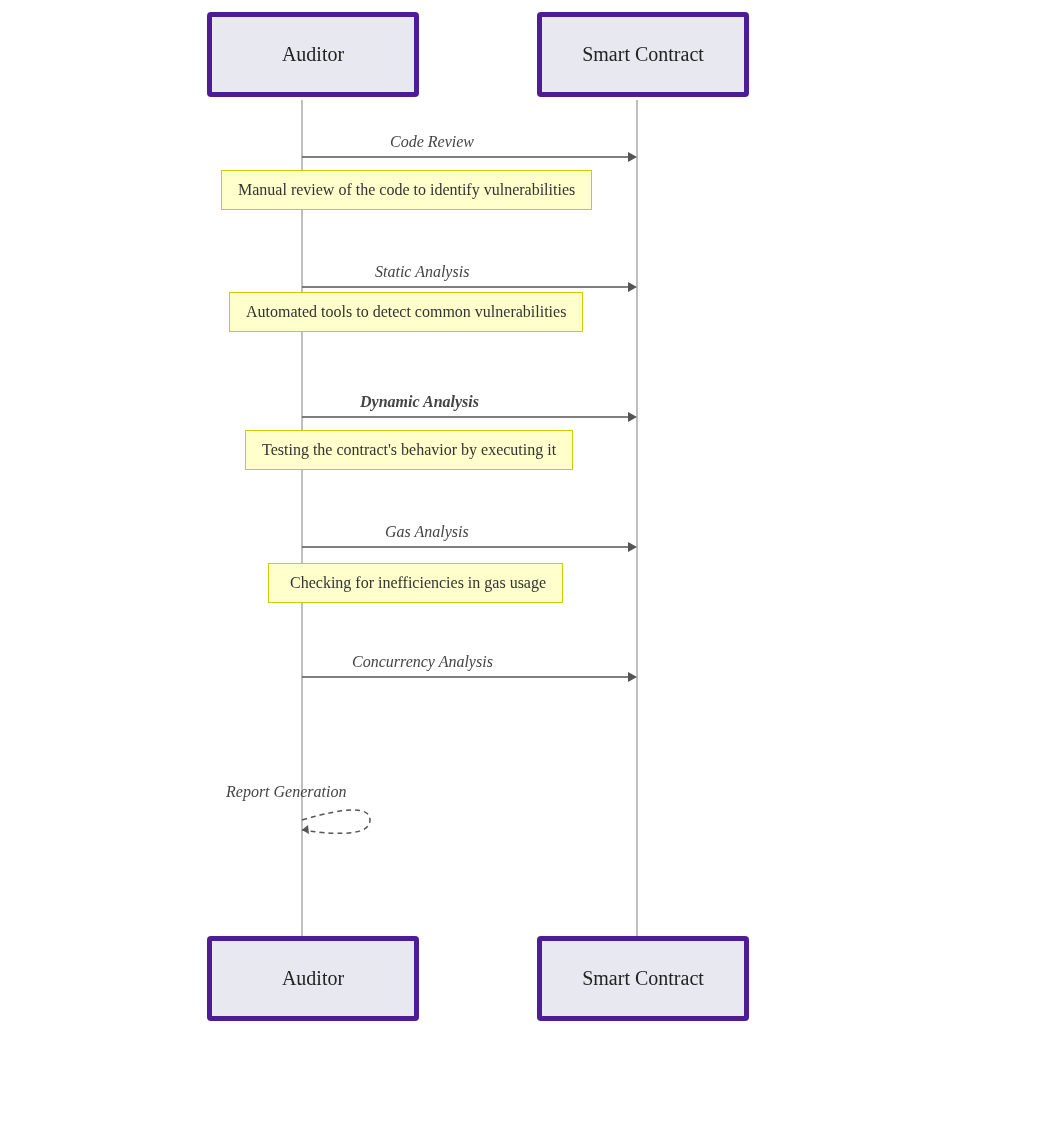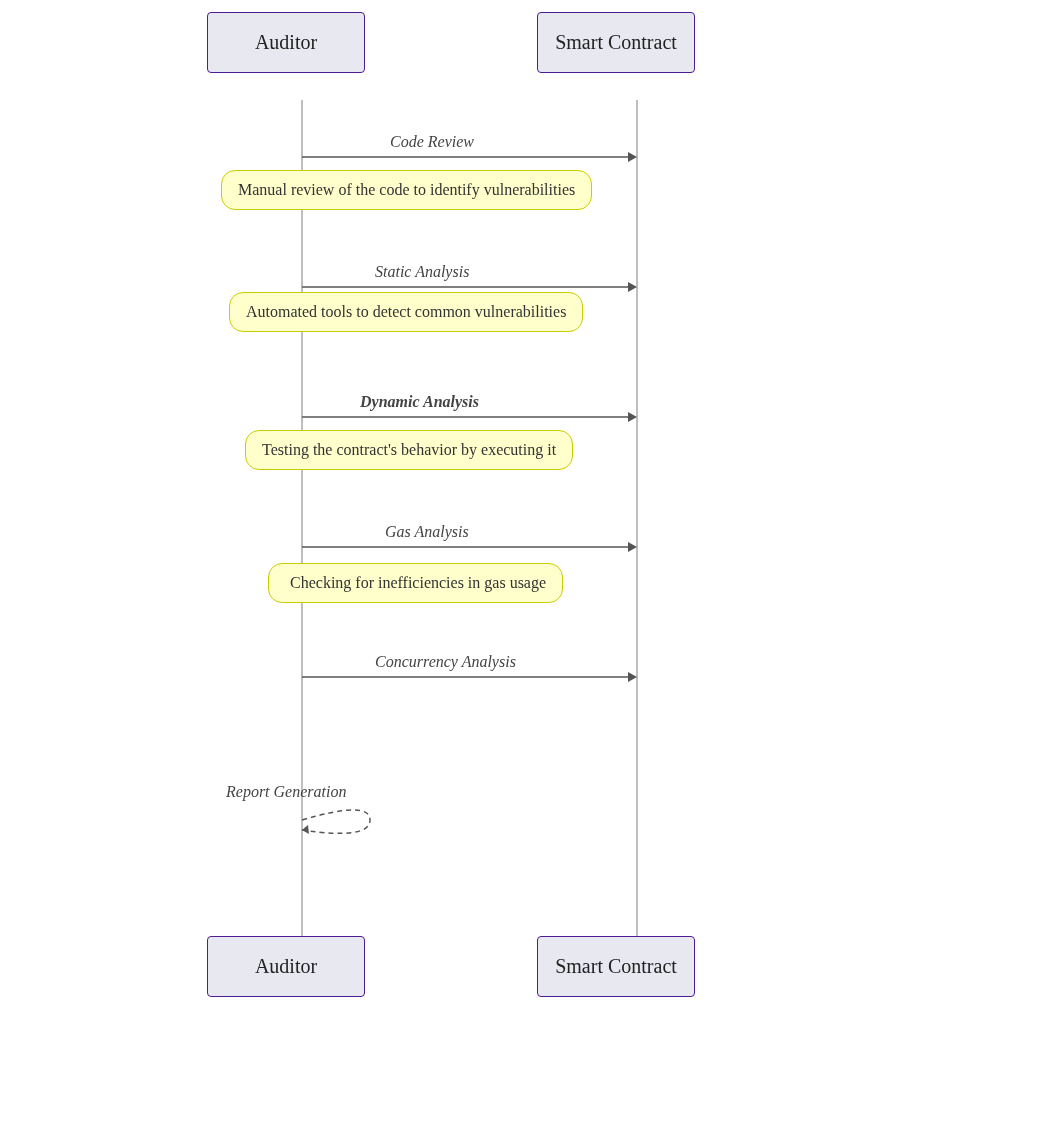--- a/index.html
+++ b/index.html
@@ -12,43 +12,43 @@
       overflow-x: hidden;
     }
     .diagram-container {
       width: 1044px;
       min-height: 1134px;
       position: relative;
     }
     
     .actor-box {
       position: absolute;
-      width: 158px;
+      width: 212px;
       background: #e8e8f0;
-      border: 1px solid #4c1d95;
+      border: 5px solid #4c1d95;
       border-radius: 4px;
       text-align: center;
-      padding: 18px 10px;
+      padding: 26px 10px;
       font-size: 20px;
       color: #222;
     }
     
     .arrow-label {
       position: absolute;
       font-size: 16px;
       color: #444;
       font-style: italic;
       white-space: nowrap;
     }
     
     .note-box {
       position: absolute;
       background: #ffffcc;
       border: 1px solid #cccc00;
-      border-radius: 14px;
+      border-radius: 0;
       padding: 10px 16px;
       font-size: 16px;
       color: #333;
       white-space: nowrap;
     }
     svg.diagram-svg {
       position: absolute;
       top: 0;
       left: 0;
       width: 1044px;
@@ -98,21 +98,21 @@
   </div>
   <div class="arrow-label" style="left: 375px; top: 263px;">
     <span>Static Analysis</span>
   </div>
   <div class="arrow-label" style="left: 360px; top: 393px; font-weight: bold;">
     <span>Dynamic Analysis</span>
   </div>
   <div class="arrow-label" style="left: 385px; top: 523px;">
     <span>Gas Analysis</span>
   </div>
-  <div class="arrow-label" style="left: 352px; top: 653px; margin-left: 23px;">
+  <div class="arrow-label" style="left: 352px; top: 653px;">
     <span>Concurrency Analysis</span>
   </div>
   <div class="arrow-label" style="left: 226px; top: 783px;">
     <span>Report Generation</span>
   </div>
 
   <div class="note-box" style="left: 221px; top: 170px;">
     <span>Manual review of the code to identify vulnerabilities</span>
   </div>
   <div class="note-box" style="left: 221px; top: 292px; margin-left: 8px;">

